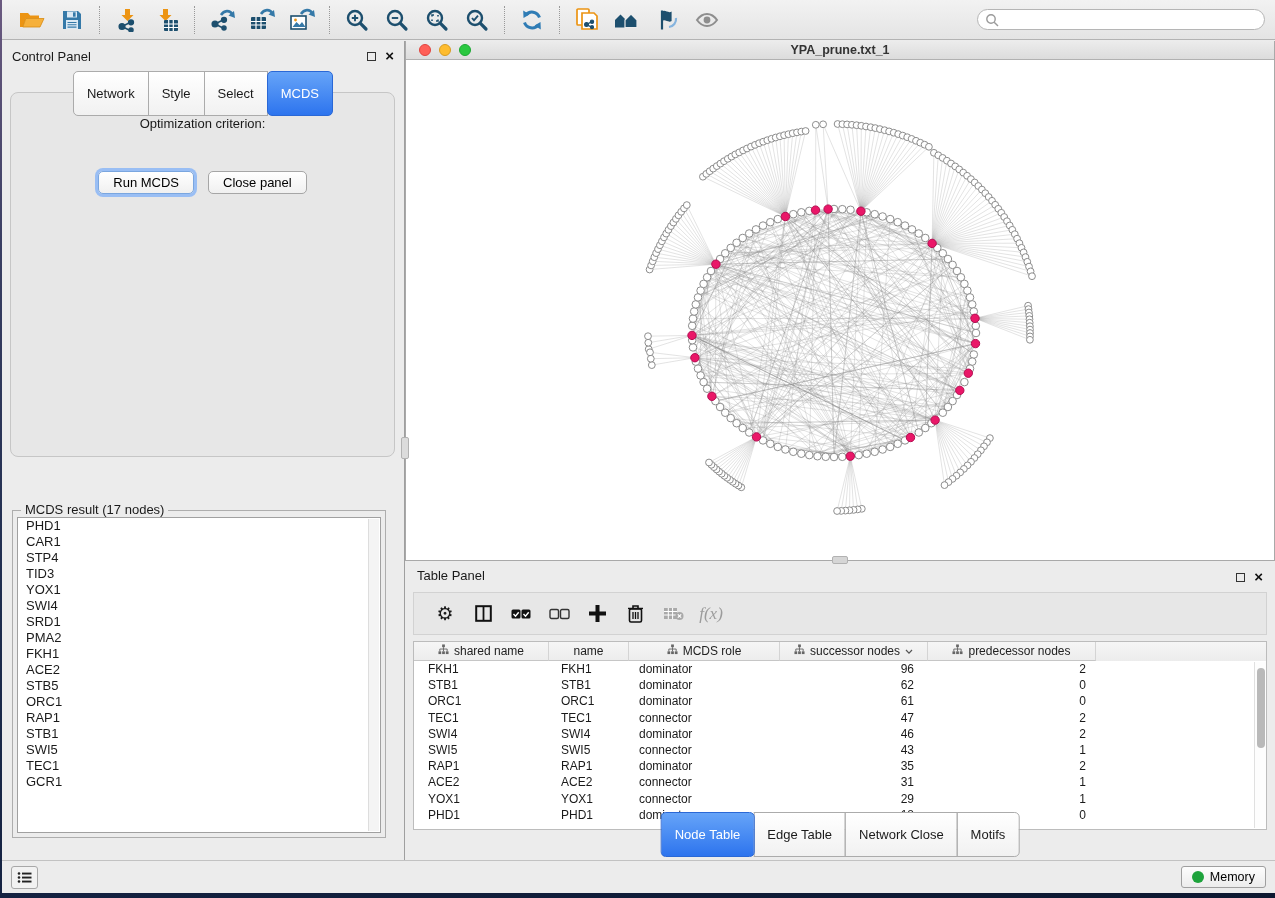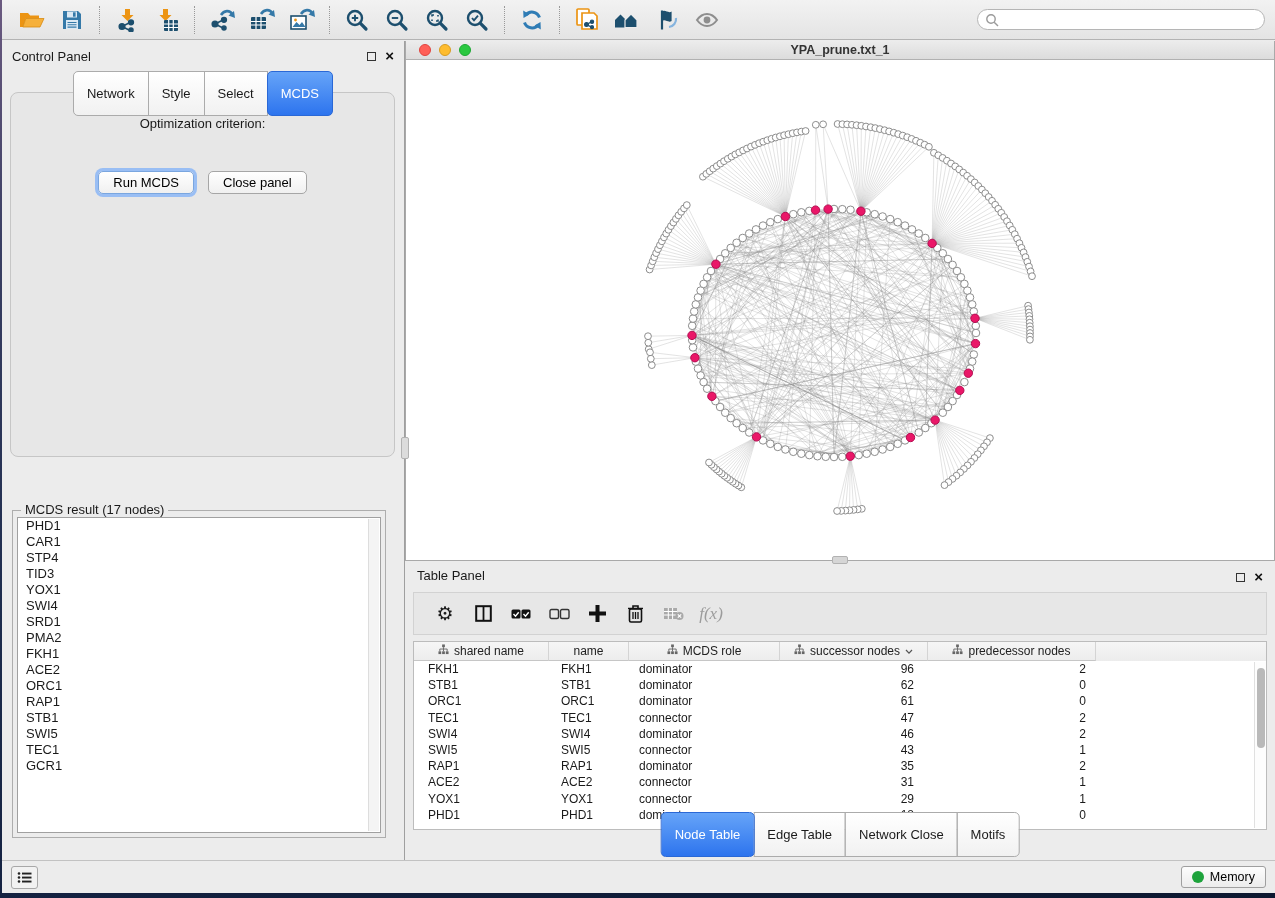--- a/index.html
+++ b/index.html
@@ -274,20 +274,21 @@
       <div class="mcds-item">PHD1</div>
           <div class="mcds-item">CAR1</div>
           <div class="mcds-item">STP4</div>
           <div class="mcds-item">TID3</div>
           <div class="mcds-item">YOX1</div>
           <div class="mcds-item">SWI4</div>
           <div class="mcds-item">SRD1</div>
           <div class="mcds-item">PMA2</div>
           <div class="mcds-item">FKH1</div>
           <div class="mcds-item">ACE2</div>
+          <div class="mcds-item">STB5</div>
           <div class="mcds-item">ORC1</div>
           <div class="mcds-item">RAP1</div>
           <div class="mcds-item">STB1</div>
           <div class="mcds-item">SWI5</div>
           <div class="mcds-item">TEC1</div>
           <div class="mcds-item">GCR1</div>
         </div>
     </div>
   </div>
 

